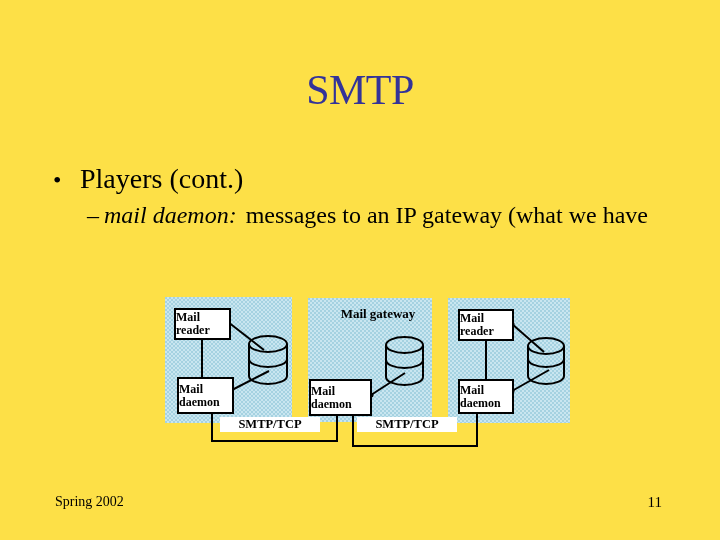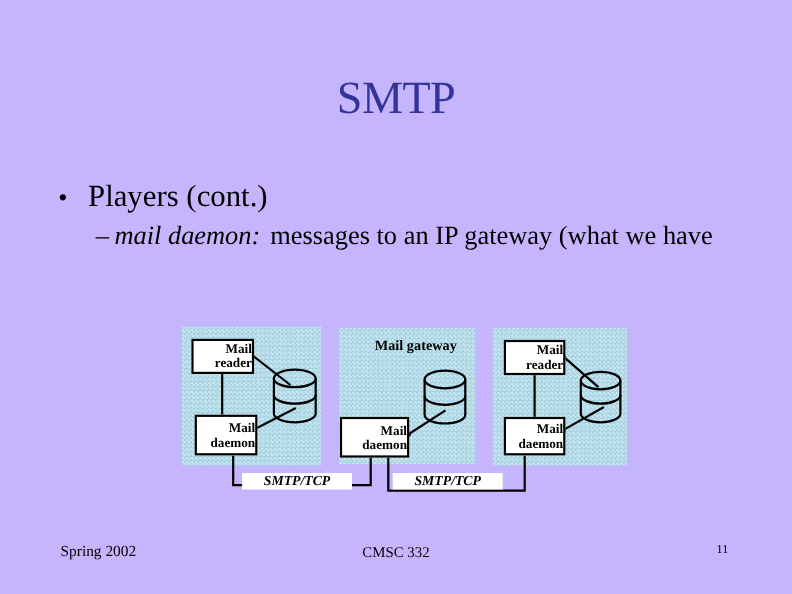--- a/index.html
+++ b/index.html
@@ -1,17 +1,17 @@
 <!DOCTYPE html>
 <html><head>
 <meta charset="utf-8">
 <style>
   html,body{margin:0;padding:0;background:#777;}
   .slide{
-    position:relative;width:720px;height:540px;background:#c4b5fd;
+    position:relative;width:720px;height:540px;background:#fde047;
     font-family:"Liberation Serif","DejaVu Serif",serif;color:#000;
     overflow:hidden;
   }
   
   .title{
     position:absolute;left:0;right:0;top:64px;height:52px;
     text-align:center;font-size:42px;letter-spacing:-0.5px;line-height:52px;
   }
   
   .bullet-line{
@@ -31,43 +31,43 @@
   .panel{
     position:absolute;
     background:repeating-conic-gradient(#c9e6f0 0% 25%, #a5d2e1 0% 50%);
     background-size:4px 4px;
   }
   .panel-1{left:165px;top:297px;width:127px;height:126px;}
   .panel-2{left:308px;top:298px;width:124px;height:124px;}
   .panel-3{left:448px;top:298px;width:122px;height:125px;}
   .node-box{
     position:absolute;background:#ffffff;border:2px solid #000;
-    display:flex;align-items:center;justify-content:center;text-align:right;
+    display:flex;align-items:center;justify-content:center;text-align:left;
     font-weight:bold;font-size:12px;line-height:13px;box-sizing:border-box;
   }
   .reader-1{left:174px;top:308px;width:57px;height:32px;}
   .daemon-1{left:177px;top:377px;width:57px;height:37px;}
   .daemon-2{left:309px;top:379px;width:63px;height:37px;}
   .reader-3{left:458px;top:309px;width:56px;height:32px;}
   .daemon-3{left:458px;top:379px;width:56px;height:35px;}
   .gateway-label{
     position:absolute;left:308px;top:306px;width:140px;text-align:center;
     font-weight:bold;font-size:13px;
   }
   .smtp-label{
-    position:absolute;top:430px;width:100px;text-align:center;
-    font-weight:bold;font-size:12.5px;background:#fff;font-style:italic;
+    position:absolute;top:417px;width:100px;text-align:center;
+    font-weight:bold;font-size:12.5px;background:#fff;
   }
   .smtp-1{left:220px;}
   .smtp-2{left:357px;}
   .diagram-lines{position:absolute;left:0;top:0;}
   
   .footer-date{position:absolute;left:55px;top:494px;font-size:14px;}
   .footer-course{position:absolute;left:0;right:0;top:494px;text-align:center;font-size:13.5px;}
-  .footer-page{position:absolute;right:58px;top:494px;font-size:11px;}
+  .footer-page{position:absolute;right:58px;top:494px;font-size:15px;}
 </style>
 </head>
 <body>
 
 <div class="slide">
 
   <div class="title" style="color: rgb(51, 51, 153);">SMTP</div>
 
   <div class="bullet-line">
     <span class="bullet-marker">•</span>
@@ -126,16 +126,15 @@
   <div class="node-box daemon-1">Mail daemon</div>
   <div class="gateway-label">Mail gateway</div>
   <div class="node-box daemon-2">Mail daemon</div>
   <div class="node-box reader-3">Mail reader</div>
   <div class="node-box daemon-3">Mail daemon</div>
 
   <div class="smtp-label smtp-1">SMTP/TCP</div>
   <div class="smtp-label smtp-2">SMTP/TCP</div>
 
   <div class="footer-date">Spring 2002</div>
-  <div class="footer-course">CMSC 332</div>
   <div class="footer-page">11</div>
 
 </div>
 
 </body></html>

